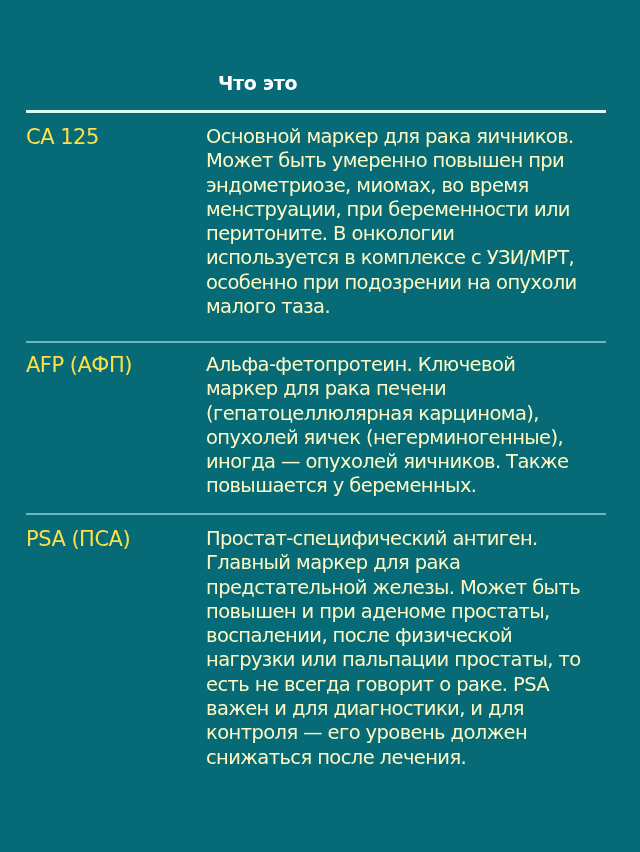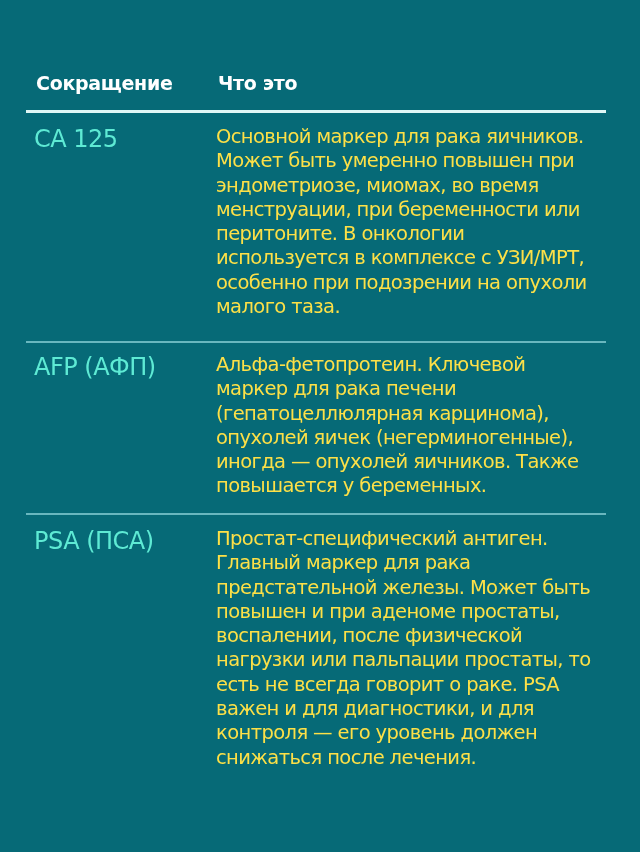--- a/index.html
+++ b/index.html
@@ -48,44 +48,43 @@
     height: 2px;
     background: #69b7bf;
   }
   .row {
     position: absolute;
     left: 0;
     width: 580px;
   }
   .row .abbr {
     position: absolute;
-    left: 8px;
+    left: 0;
     top: 0;
-    font-size: 24px;
+    font-size: 21px;
     letter-spacing: -0.5px;
-    color: #5eead4;
+    color: #fde047;
   }
   .row .desc {
     position: absolute;
-    left: 190px;
+    left: 180px;
     top: 0;
     width: 395px;
     font-size: 19.5px;
     line-height: 24.3px;
     letter-spacing: -0.6px;
-    color: #fde047;
+    color: #fef9c3;
     white-space: pre-line;
   }
 </style>
 </head>
 <body>
 
 <div class="table">
   <div class="header">
-    <span class="c1">Сокращение</span>
     <span class="c2">Что это</span>
   </div>
   <div class="divider-main"></div>
 
   <div class="row" style="top:125px;">
     <span class="abbr">CA 125</span>
     <div class="desc">Основной маркер для рака яичников.
 Может быть умеренно повышен при
 эндометриозе, миомах, во время
 менструации, при беременности или

